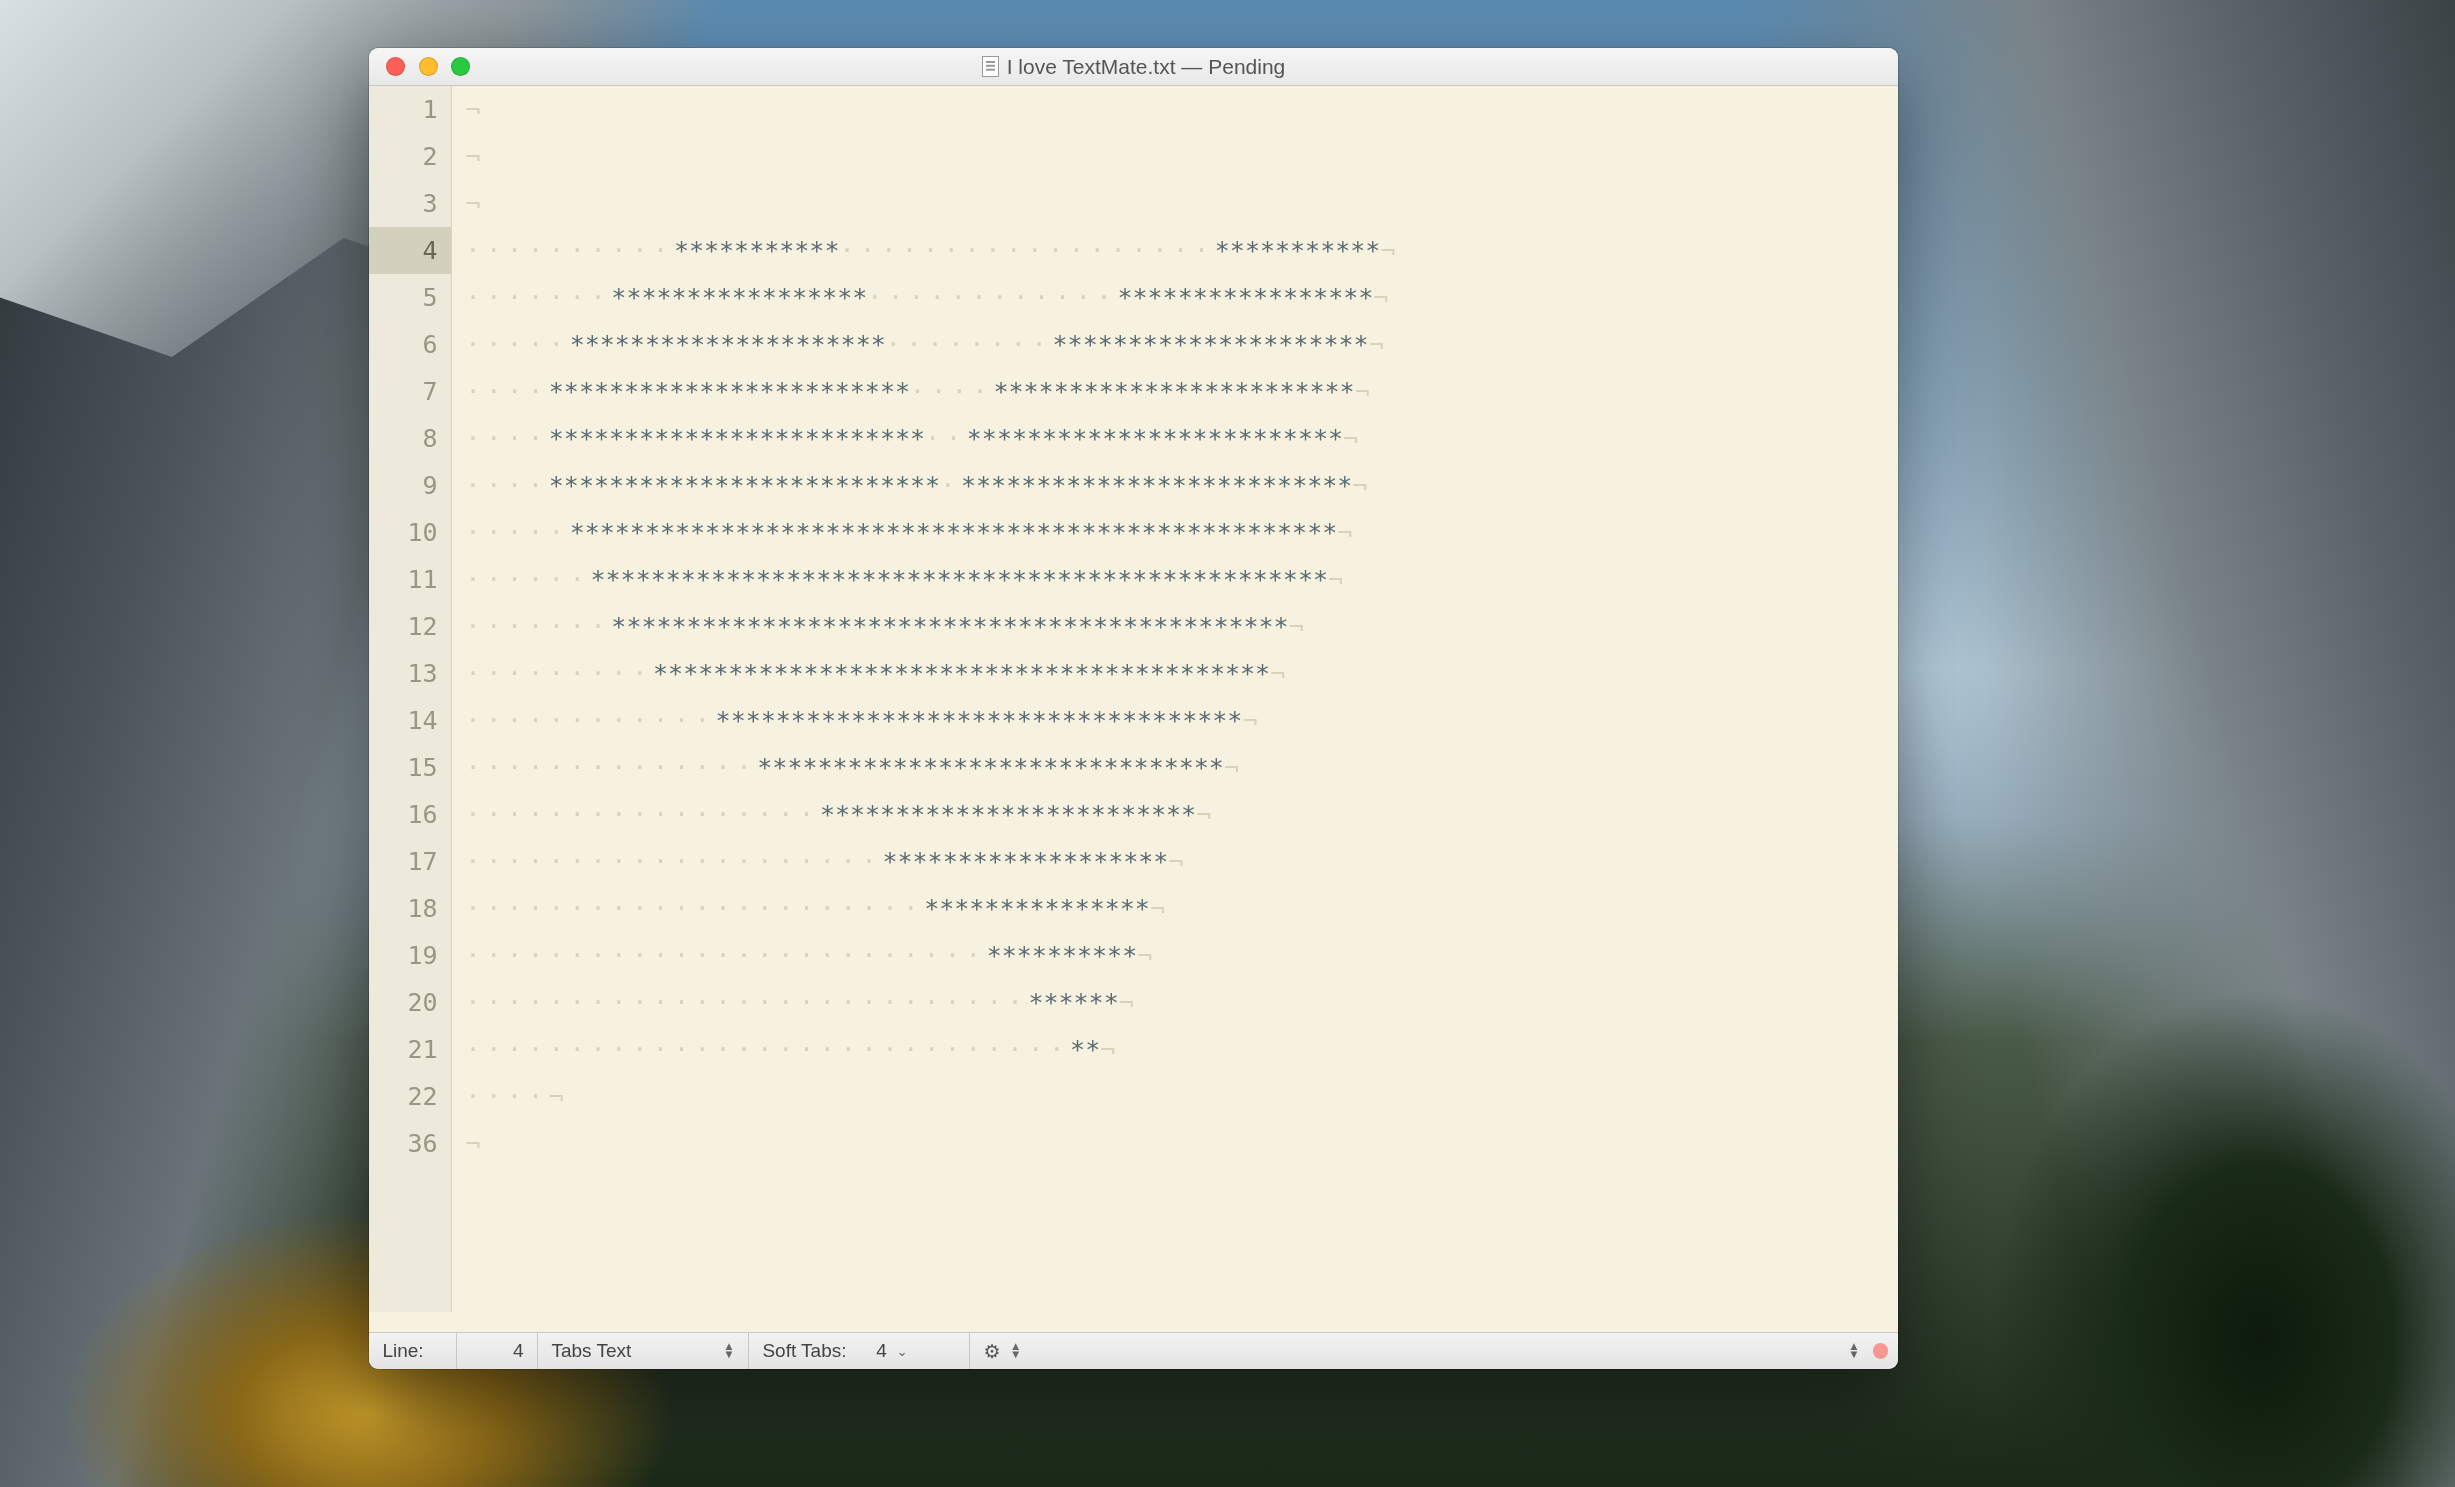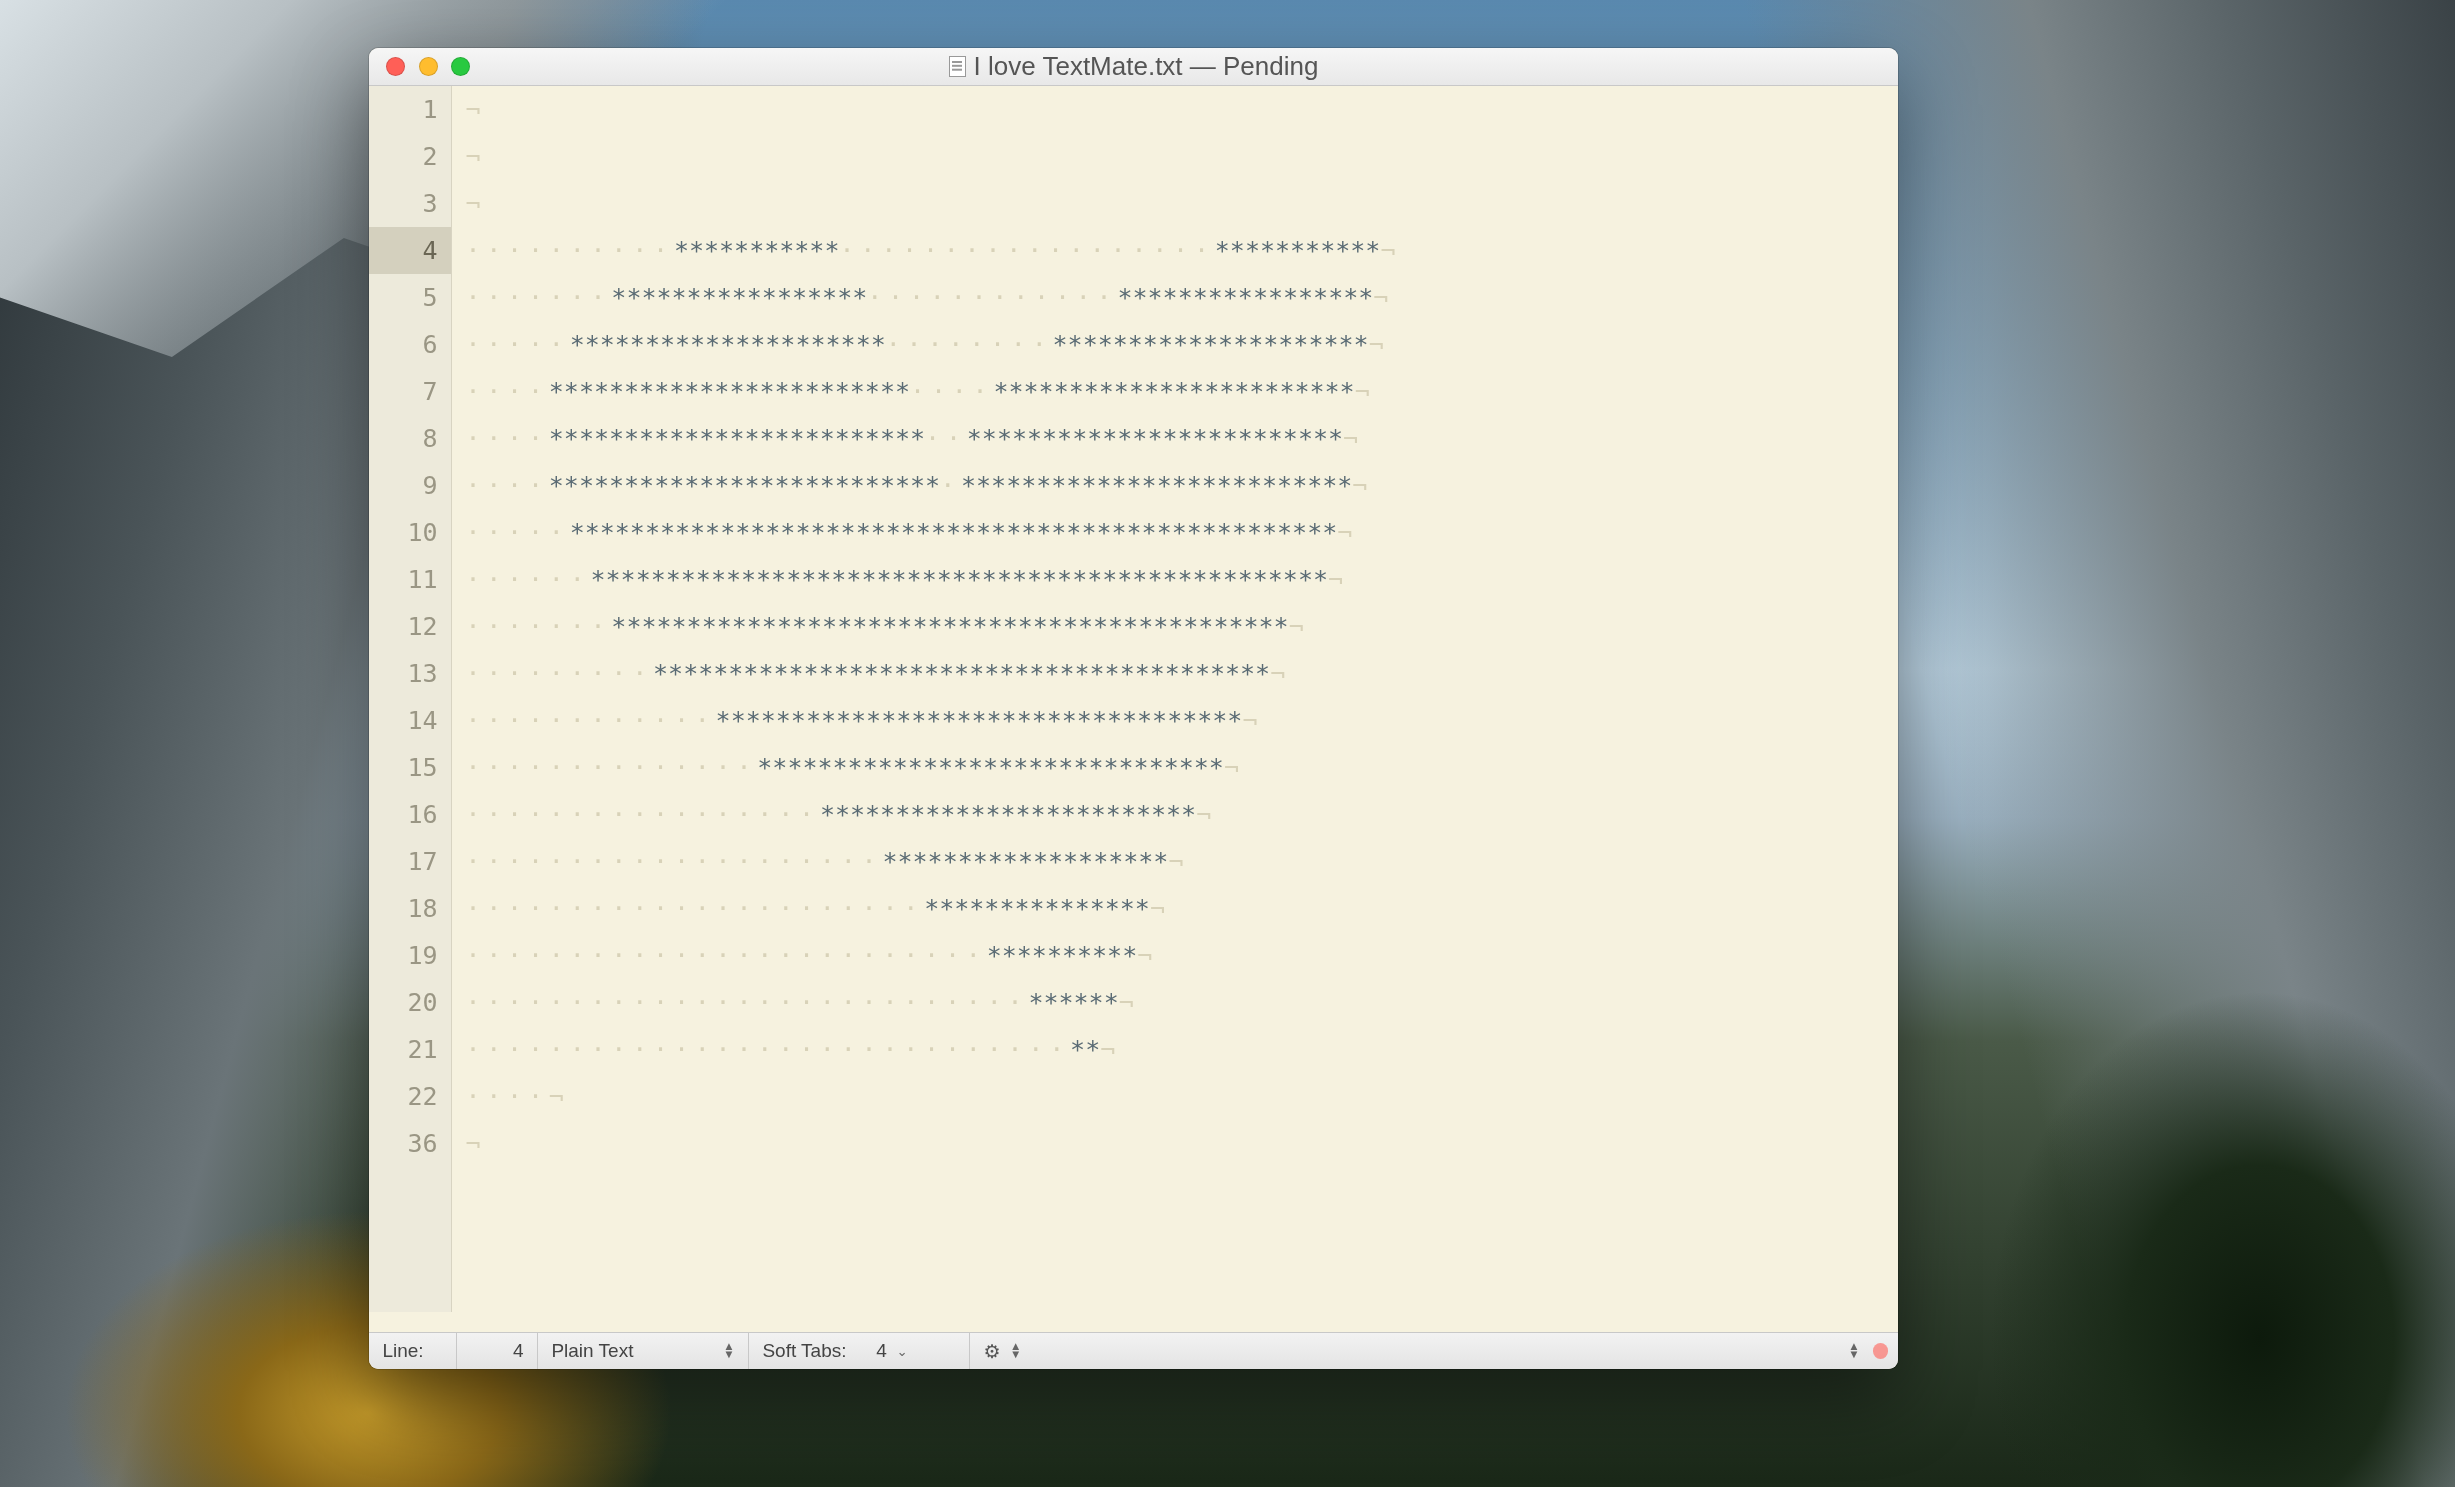--- a/index.html
+++ b/index.html
@@ -38,21 +38,21 @@
     height: 38px;
     background: linear-gradient(#f6f6f6,#e8e8e8);
     border-bottom:1px solid #c8c8c8;
     display:flex; align-items:center;
     position:relative;
     flex:0 0 auto;
   }
   .traffic { display:flex; gap:13.4px; padding-left:17.3px; }
   .tl { width:19px; height:19px; border-radius:50%; border:1px solid rgba(0,0,0,.15); }
   .tl.red{background:#ff5f57;} .tl.yel{background:#ffbd2e;} .tl.grn{background:#28c940;}
-  .title { position:absolute; left:0; right:0; text-align:right; font-size:26px; color:#555; display:flex; align-items:center; justify-content:center; gap:7.7px; pointer-events:none;}
+  .title { position:absolute; left:0; right:0; text-align:right; font-size:21px; color:#555; display:flex; align-items:center; justify-content:center; gap:7.7px; pointer-events:none;}
   .title .doc-icon { display:inline-block; width:17.3px; height:21px; background:#fff; border:1px solid #999; position:relative;}
   .title .doc-icon::after{content:"";position:absolute;top:3.8px;left:2.9px;right:2.9px;height:1.9px;background:#999;box-shadow:0 3.8px 0 #999,0 7.7px 0 #999;}
 
   .editor { flex:1 1 auto; display:flex; overflow:hidden; }
   .gutter {
     flex:0 0 83px;
     background:#edeadb;
     border-right:1px solid #d8d4c2;
     font-family: Menlo, Consolas, monospace;
     font-size:25px;
@@ -170,21 +170,21 @@
   </div>
 
   <div class="statusbar">
     <div class="sb-seg linelabel">
       <span>Line:</span>
     </div>
     <div class="sb-seg lineno">
       <span>4</span>
     </div>
     <div class="sb-seg lang">
-      <span>Plain Text</span>
+      <span>Tabs Text</span>
       <span class="updown">
           <span>▲</span>
           <span>▼</span>
         </span>
     </div>
     <div class="sb-seg tabs">
       <span>Soft Tabs:</span>&nbsp;&nbsp;
       <span>4</span>
       <span class="chev">⌄</span>
     </div>

